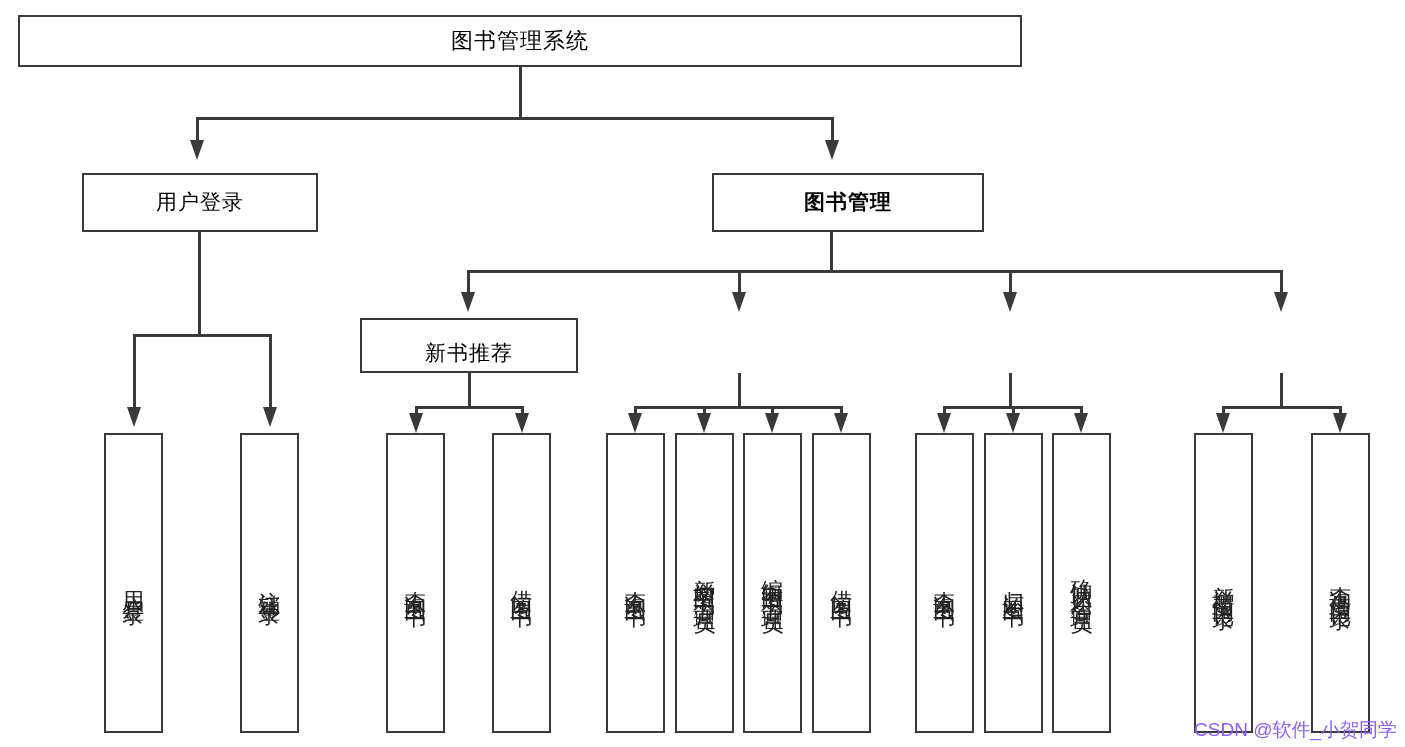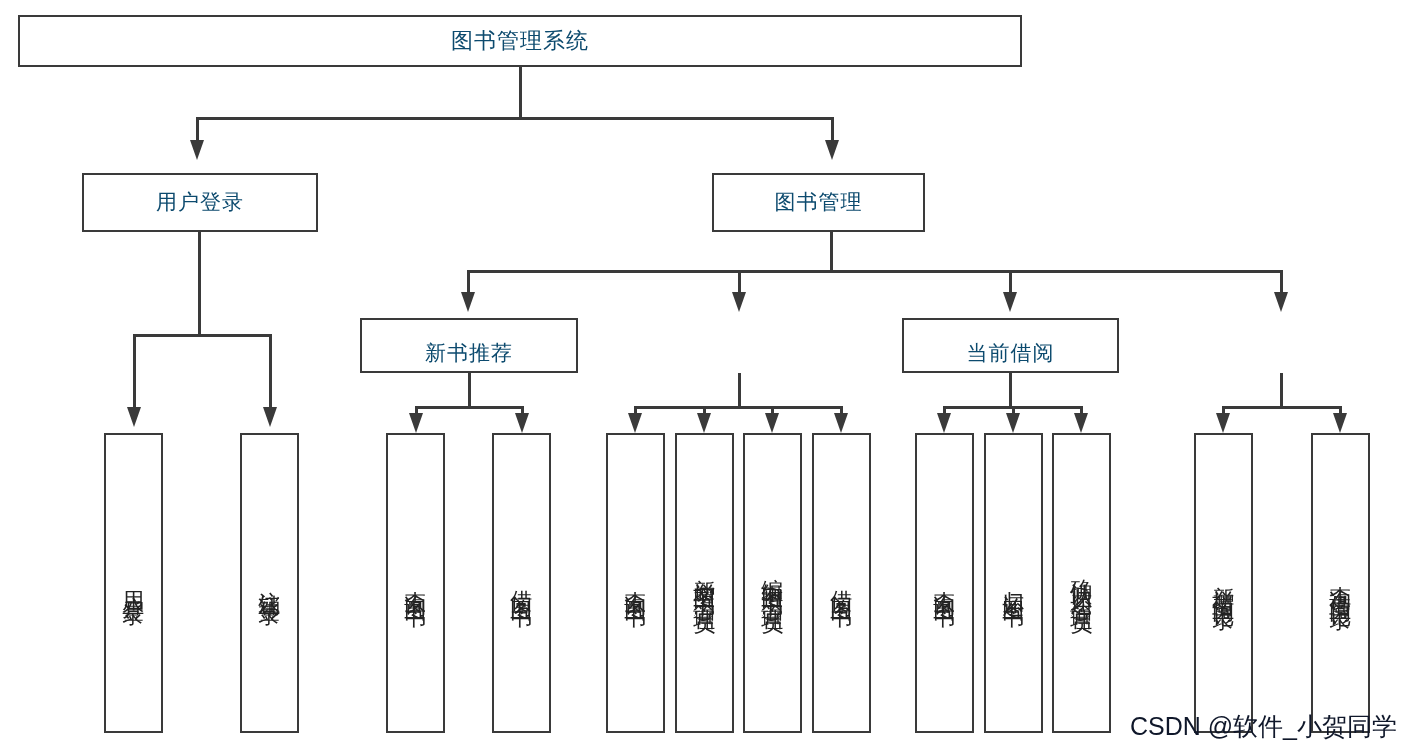--- a/index.html
+++ b/index.html
@@ -23,21 +23,21 @@
     background:#ffffff;
     display:flex;
     align-items:center;
     justify-content:center;
     text-align:center;
   }
   .node .label{
     font-size:21px;
     line-height:1.25;
     letter-spacing:1px;
-    color:#0c4a6e;
+    color:#000000;
     white-space:nowrap;
   }
   .node.root .label{font-size:22px;}
   .node.lvl2 .label{font-size:21px;margin-top:16px;}
   
   .node.leaf{
     align-items:center;
     justify-content:center;
   }
   .node.leaf .label{
@@ -61,22 +61,22 @@
     width:0;height:0;
     border-left:7px solid transparent;
     border-right:7px solid transparent;
     border-top:20px solid #3a3a3a;
   }
   
   #watermark{
     position:absolute;
     right:8px;
     bottom:4px;
-    font-size:25px;
-    color:#0f172a;
+    font-size:19px;
+    color:#8b5cf6;
     white-space:nowrap;
     pointer-events:none;
     user-select:none;
     text-align:right;
   }
 </style>
 </head>
 <body>
 
 <div id="canvas">
@@ -88,21 +88,21 @@
   <div class="edge vline" style="left:519px;top:67px;height:51px;"></div>
   <div class="edge hline" style="left:196px;top:117px;width:638px;"></div>
   <div class="edge vline" style="left:196px;top:117px;height:24px;"></div>
   <div class="arrow" style="left:190px;top:140px;"></div>
   <div class="edge vline" style="left:831px;top:117px;height:24px;"></div>
   <div class="arrow" style="left:825px;top:140px;"></div>
 
   <div class="node lvl1" style="left:82px;top:173px;width:236px;height:59px;">
     <span class="label">用户登录</span>
   </div>
-  <div class="node lvl1" style="left:712px;top:173px;width:213px;height:59px;">
+  <div class="node lvl1" style="left:712px;top:173px;width:272px;height:59px;font-weight:bold;">
     <span class="label">图书管理</span>
   </div>
 
   <div class="edge vline" style="left:198px;top:232px;height:103px;"></div>
   <div class="edge hline" style="left:133px;top:334px;width:139px;"></div>
   <div class="edge vline" style="left:133px;top:334px;height:74px;"></div>
   <div class="arrow" style="left:127px;top:407px;"></div>
   <div class="edge vline" style="left:269px;top:334px;height:74px;"></div>
   <div class="arrow" style="left:263px;top:407px;"></div>
 
@@ -113,23 +113,20 @@
   <div class="edge vline" style="left:738px;top:270px;height:23px;"></div>
   <div class="arrow" style="left:732px;top:292px;"></div>
   <div class="edge vline" style="left:1009px;top:270px;height:23px;"></div>
   <div class="arrow" style="left:1003px;top:292px;"></div>
   <div class="edge vline" style="left:1280px;top:270px;height:23px;"></div>
   <div class="arrow" style="left:1274px;top:292px;"></div>
 
   <div class="node lvl2" style="left:360px;top:318px;width:218px;height:55px;">
     <span class="label">新书推荐</span>
   </div>
-  <div class="node lvl2" style="left:902px;top:318px;width:217px;height:55px;">
-    <span class="label">当前借阅</span>
-  </div>
 
   <div class="edge vline" style="left:468px;top:373px;height:34px;"></div>
   <div class="edge hline" style="left:415px;top:406px;width:109px;"></div>
   <div class="edge vline" style="left:415px;top:406px;height:8px;"></div>
   <div class="arrow" style="left:409px;top:413px;"></div>
   <div class="edge vline" style="left:521px;top:406px;height:8px;"></div>
   <div class="arrow" style="left:515px;top:413px;"></div>
 
   <div class="edge vline" style="left:738px;top:373px;height:34px;"></div>
   <div class="edge hline" style="left:634px;top:406px;width:209px;"></div>

